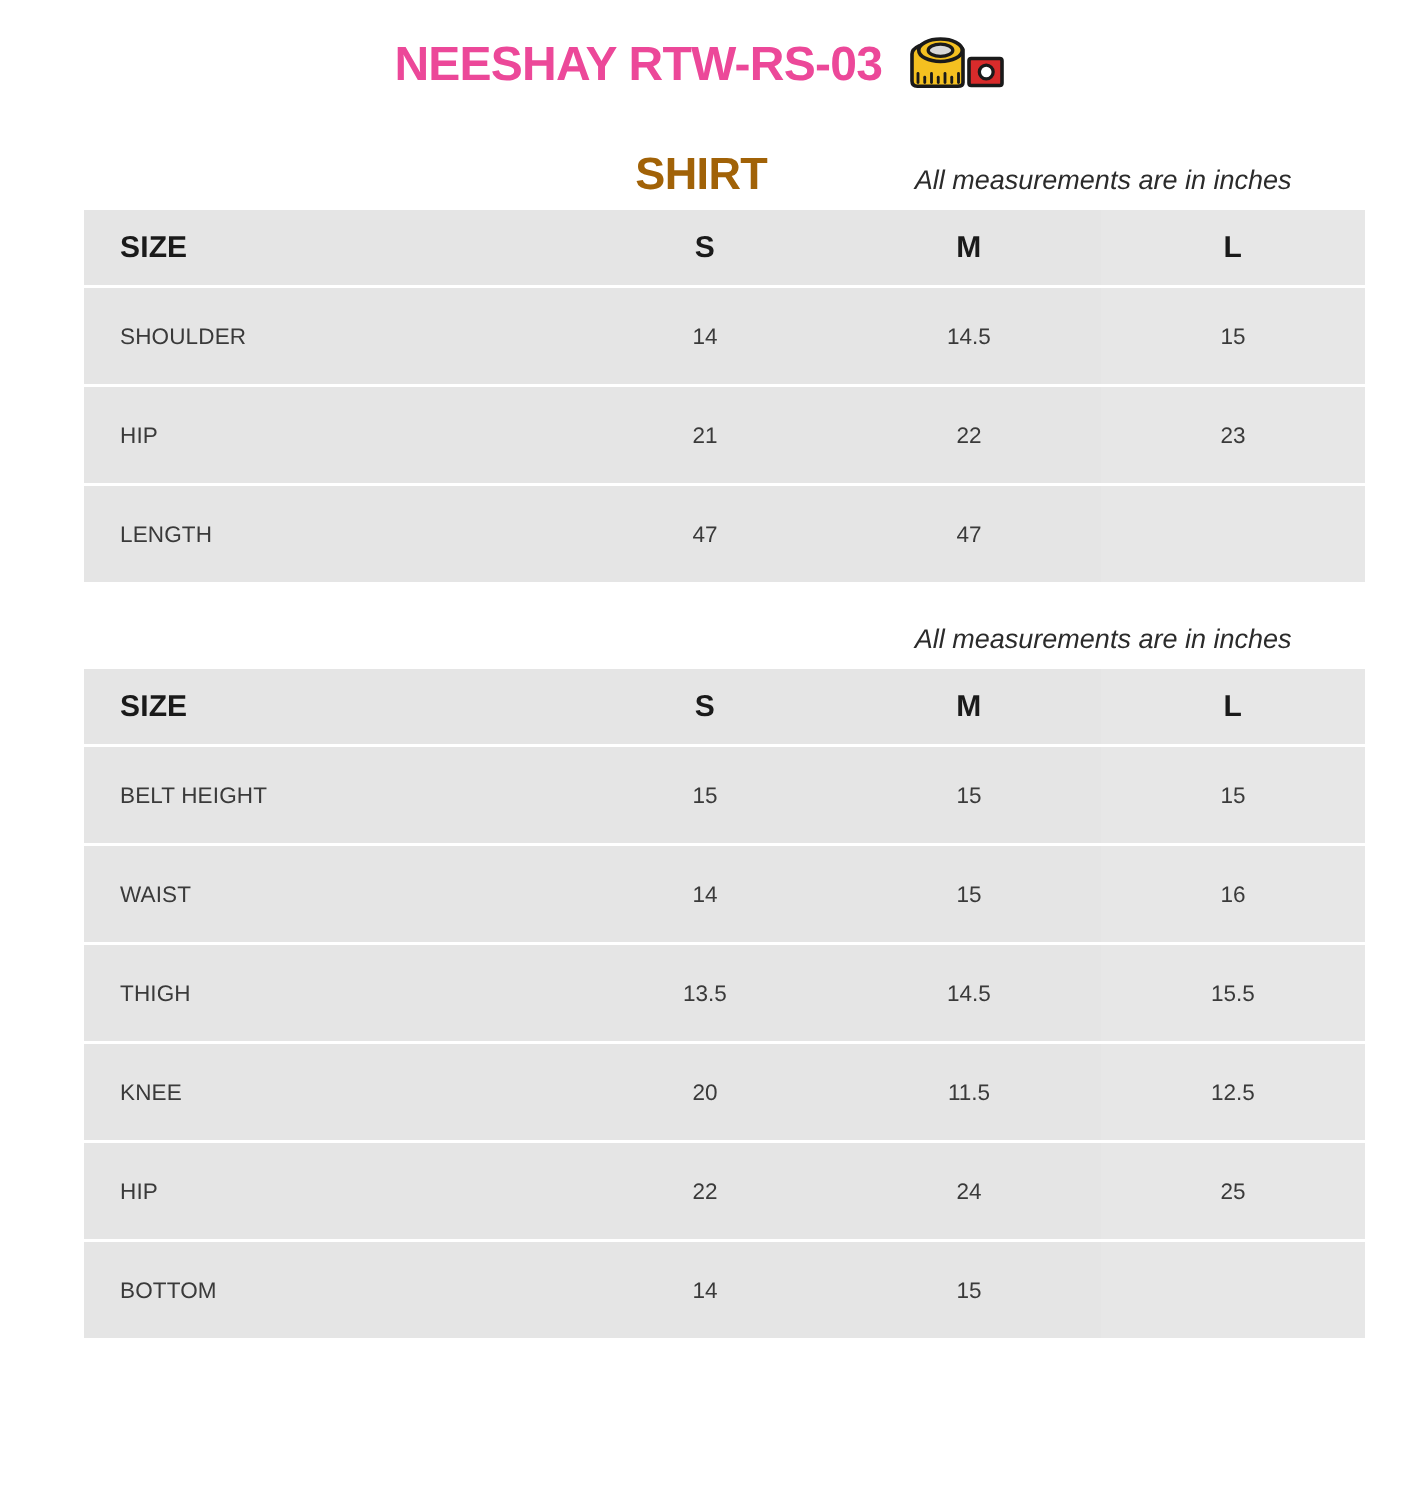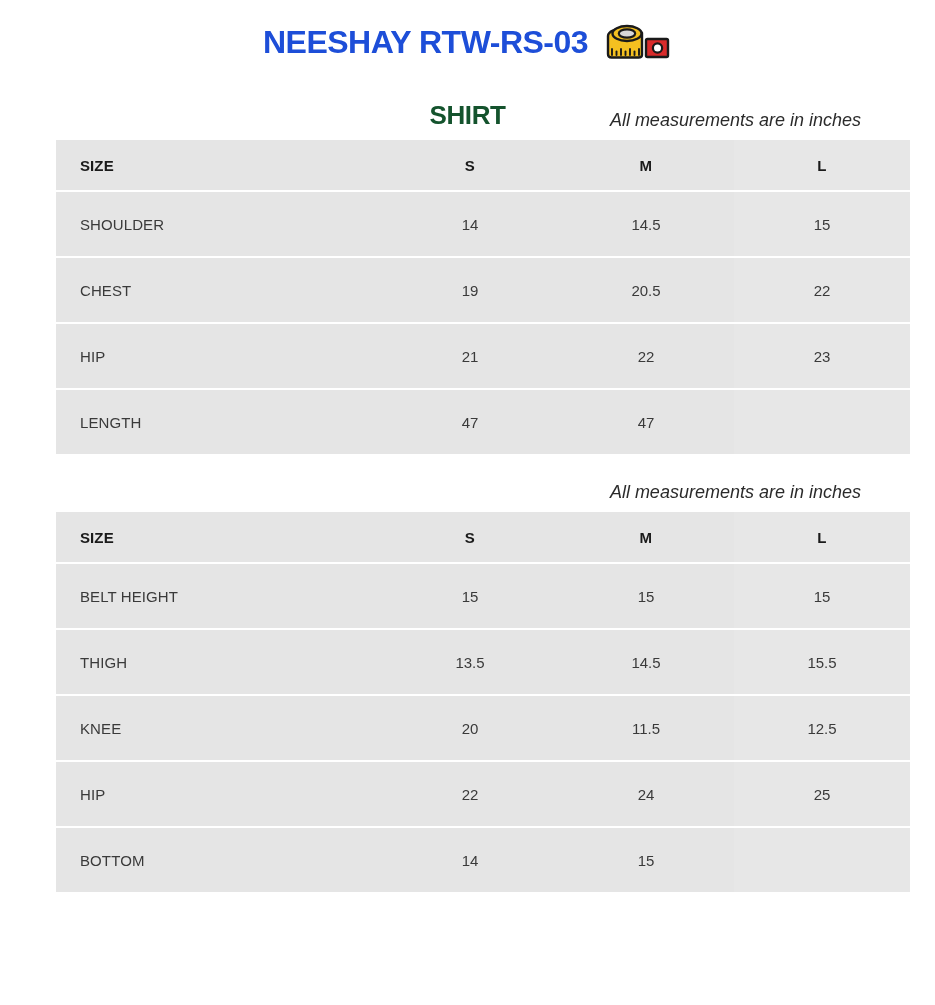--- a/index.html
+++ b/index.html
@@ -20,42 +20,42 @@
   .page-title {
     display: flex;
     align-items: center;
     justify-content: center;
     gap: 14px;
     margin: 0;
     padding-top: 22px;
     font-size: 32px;
     font-weight: bold;
     letter-spacing: -0.5px;
-    color: #1d4ed8;
+    color: #ec4899;
   }
   .page-title .title-text { white-space: nowrap; }
 
   .tape-icon { display: block; flex: 0 0 auto; }
 
   
   .section { margin-top: 0; }
   .section-head {
     position: relative;
     height: 44px;
   }
   .section-title {
     position: absolute;
     left: 0;
     right: 0;
     top: 6px;
     text-align: center;
-    font-size: 26px;
+    font-size: 30px;
     font-weight: bold;
     letter-spacing: -0.4px;
-    color: #14532d;
+    color: #a16207;
   }
   .section-note {
     position: absolute;
     right: 74px;
     top: 16px;
     font-size: 18px;
     font-style: italic;
     color: #2b2b2b;
     white-space: nowrap;
   }
@@ -87,21 +87,21 @@
     width: 176px;
     text-align: center;
   }
   .size-table .col-val.col-l {
     width: 176px;
     background: #e7e7e7;
   }
   .size-table thead th {
     height: 50px;
     font-weight: bold;
-    font-size: 15px;
+    font-size: 20px;
     color: #1a1a1a;
     letter-spacing: 0.3px;
   }
   .size-table thead th.col-label { text-align: left; }
 
   .spacer-shirt { height: 32px; }
   .spacer-trouser { height: 10px; }
 </style>
 </head>
 <body>
@@ -150,26 +150,20 @@
       </tr>
     </thead>
     <tbody>
       <tr>
         <td class="col-label">SHOULDER</td>
         <td class="col-val">14</td>
         <td class="col-val">14.5</td>
         <td class="col-val col-l">15</td>
       </tr>
       <tr>
-        <td class="col-label">CHEST</td>
-        <td class="col-val">19</td>
-        <td class="col-val">20.5</td>
-        <td class="col-val col-l">22</td>
-      </tr>
-      <tr>
         <td class="col-label">HIP</td>
         <td class="col-val">21</td>
         <td class="col-val">22</td>
         <td class="col-val col-l">23</td>
       </tr>
       <tr>
         <td class="col-label">LENGTH</td>
         <td class="col-val">47</td>
         <td class="col-val">47</td>
         <td class="col-val col-l"></td>
@@ -195,20 +189,26 @@
       </tr>
     </thead>
     <tbody>
       <tr>
         <td class="col-label">BELT HEIGHT</td>
         <td class="col-val">15</td>
         <td class="col-val">15</td>
         <td class="col-val col-l">15</td>
       </tr>
       <tr>
+        <td class="col-label">WAIST</td>
+        <td class="col-val">14</td>
+        <td class="col-val">15</td>
+        <td class="col-val col-l">16</td>
+      </tr>
+      <tr>
         <td class="col-label">THIGH</td>
         <td class="col-val">13.5</td>
         <td class="col-val">14.5</td>
         <td class="col-val col-l">15.5</td>
       </tr>
       <tr>
         <td class="col-label">KNEE</td>
         <td class="col-val">20</td>
         <td class="col-val">11.5</td>
         <td class="col-val col-l">12.5</td>

